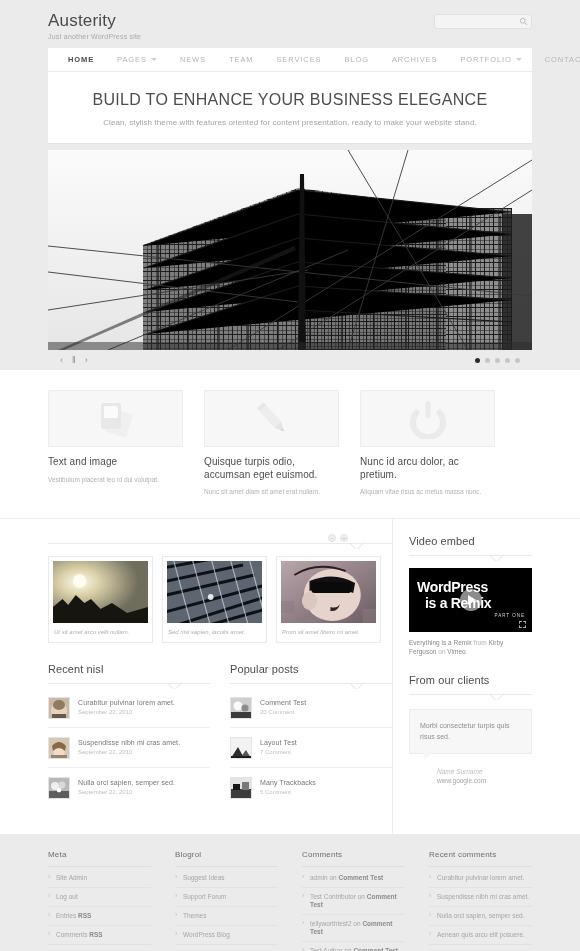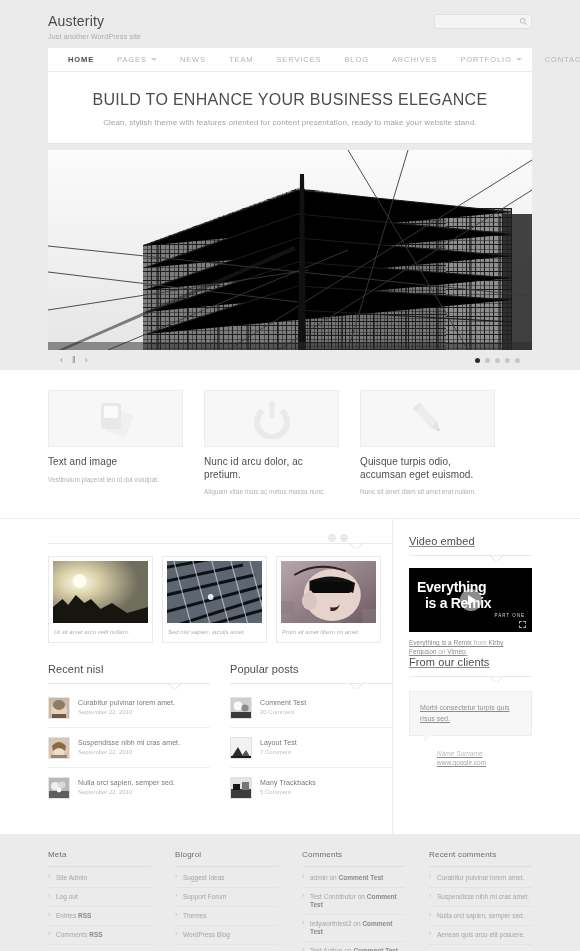--- a/index.html
+++ b/index.html
@@ -11,21 +11,21 @@
     overflow: hidden;
   }
   .page { width:580px; height:951px; position:relative; }
 
   
   .header {
     height: 48px; background:#ebebeb; position:relative;
   }
   .brand { position:absolute; left:48px; top:12px; }
   .brand-title {
-    font-size: 14px; color:#4a4a4a; font-weight:400;
+    font-size: 17px; color:#4a4a4a; font-weight:400;
     letter-spacing:0.2px; line-height:18px;
   }
   .brand-tagline {
     font-size: 7px; color:#a9a9a9; margin-top:3px; letter-spacing:0.2px;
   }
   .search-box {
     position:absolute; right:48px; top:14px;
     width:98px; height:15px;
     background:#f4f4f4; border:1px solid #e0e0e0; border-radius:3px;
     display:flex; align-items:center;
@@ -101,21 +101,21 @@
     margin-top:9px; font-size:10px; color:#4d4d4d; line-height:12.5px;
     letter-spacing:0.1px;
   }
   .feature-text {
     margin-top:6px; font-size:6.5px; color:#b2b2b2; line-height:9px;
   }
 
   
   .mainwrap { background:#fff; display:flex; padding:0 0 0 48px; border-top:1px solid #eee;}
   .col-left { width:345px; padding:16px 0 18px 0; }
-  .col-right { width:219px; padding:16px 48px 18px 16px; border-left:1px solid #ededed; min-height:315px;text-decoration:underline;}
+  .col-right { width:219px; padding:16px 48px 18px 16px; border-left:1px solid #ededed; min-height:315px;}
 
   .sec-title {
     font-size:11px; color:#4d4d4d; font-weight:400; letter-spacing:0.1px;
   }
   .sec-rule { border-bottom:1px solid #e9e9e9; margin-top:8px; position:relative; }
   .sec-rule .notch {
     position:absolute; right:28px; top:-1px; width:14px; height:7px;
     overflow:hidden;
   }
   .sec-rule .notch:after{
@@ -333,41 +333,41 @@
               <rect x="13" y="11" width="22" height="24" rx="2" fill="#f0f0f0" transform="rotate(18 24 23)"></rect>
               <rect x="6" y="3" width="20" height="26" rx="2" fill="#e8e8e8"></rect>
               <rect x="9" y="6" width="14" height="12" rx="1.5" fill="#fbfbfb"></rect>
             </svg>
           </div>
           <div class="feature-title">Text and image</div>
           <div class="feature-text">Vestibulum placerat leo id dui volutpat.</div>
         </div>
         <div class="feature">
           <div class="feature-icon">
-            <svg width="44" height="40" viewBox="0 0 44 40">
-              <path d="M10.5 13.5a15 15 0 1 0 23 0" fill="none" stroke="#eaeaea" stroke-width="6" stroke-linecap="round"></path>
-              <rect x="19.5" y="2" width="5" height="17" rx="2.5" fill="#eaeaea"></rect>
-            </svg>
-          </div>
-          <div class="feature-title">Nunc id arcu dolor, ac pretium.</div>
-          <div class="feature-text">Aliquam vitae risus ac metus massa nunc.</div>
-        </div>
-        <div class="feature">
-          <div class="feature-icon">
             <svg width="42" height="38" viewBox="0 0 42 38">
               <g transform="rotate(-42 21 19)">
                 <rect x="17" y="1" width="9" height="4" rx="1" fill="#e6e6e6"></rect>
                 <rect x="17" y="5" width="9" height="22" fill="#ededed"></rect>
                 <polygon points="17,27 26,27 21.5,36" fill="#e4e4e4"></polygon>
                 <polygon points="19.8,33 23.2,33 21.5,36" fill="#d2d2d2"></polygon>
               </g>
             </svg>
           </div>
           <div class="feature-title">Quisque turpis odio, accumsan eget euismod.</div>
           <div class="feature-text">Nunc sit amet diam sit amet erat nullam.</div>
+        </div>
+        <div class="feature">
+          <div class="feature-icon">
+            <svg width="44" height="40" viewBox="0 0 44 40">
+              <path d="M10.5 13.5a15 15 0 1 0 23 0" fill="none" stroke="#eaeaea" stroke-width="6" stroke-linecap="round"></path>
+              <rect x="19.5" y="2" width="5" height="17" rx="2.5" fill="#eaeaea"></rect>
+            </svg>
+          </div>
+          <div class="feature-title">Nunc id arcu dolor, ac pretium.</div>
+          <div class="feature-text">Aliquam vitae risus ac metus massa nunc.</div>
         </div>
       </div>
   </div>
 
   <div class="mainwrap">
 
     <div class="col-left">
 
       <div>
         <div class="sec-rule">
@@ -535,37 +535,37 @@
       </div>
     </div>
 
     <div class="col-right">
       <div>
         <div class="sec-title">Video embed</div>
         <div class="sec-rule">
             <span class="notch"></span>
           </div>
         <div class="video">
-          <span class="v-line1">Everything</span>
+          <span class="v-line1">WordPress</span>
           <span class="v-line2">is a Remix</span>
           <span class="v-part">PART ONE</span>
           <span class="v-play"></span>
           <svg class="v-fs" viewBox="0 0 10 10">
             <path d="M0 0h4v1.3H1.3V4H0z" fill="#ddd"></path>
               <path d="M10 0H6v1.3h2.7V4H10z" fill="#ddd"></path>
             <path d="M0 10h4V8.7H1.3V6H0z" fill="#ddd"></path>
               <path d="M10 10H6V8.7h2.7V6H10z" fill="#ddd"></path>
           </svg>
         </div>
         <div class="v-caption">
           <b>Everything is a Remix</b><span> from </span><b>Kirby Ferguson</b><span> on </span><b>Vimeo</b><span>.</span>
         </div>
       </div>
 
-      <div style="">
+      <div style="margin-top:18px">
         <div class="sec-title">From our clients</div>
         <div class="sec-rule">
             <span class="notch"></span>
           </div>
         <div class="quote">
           <div class="quote-text">Morbi consectetur turpis quis risus sed.</div>
         </div>
         <div class="quote-by">
           <div class="q-name">Name Surname</div>
           <div class="q-site">www.google.com</div>

